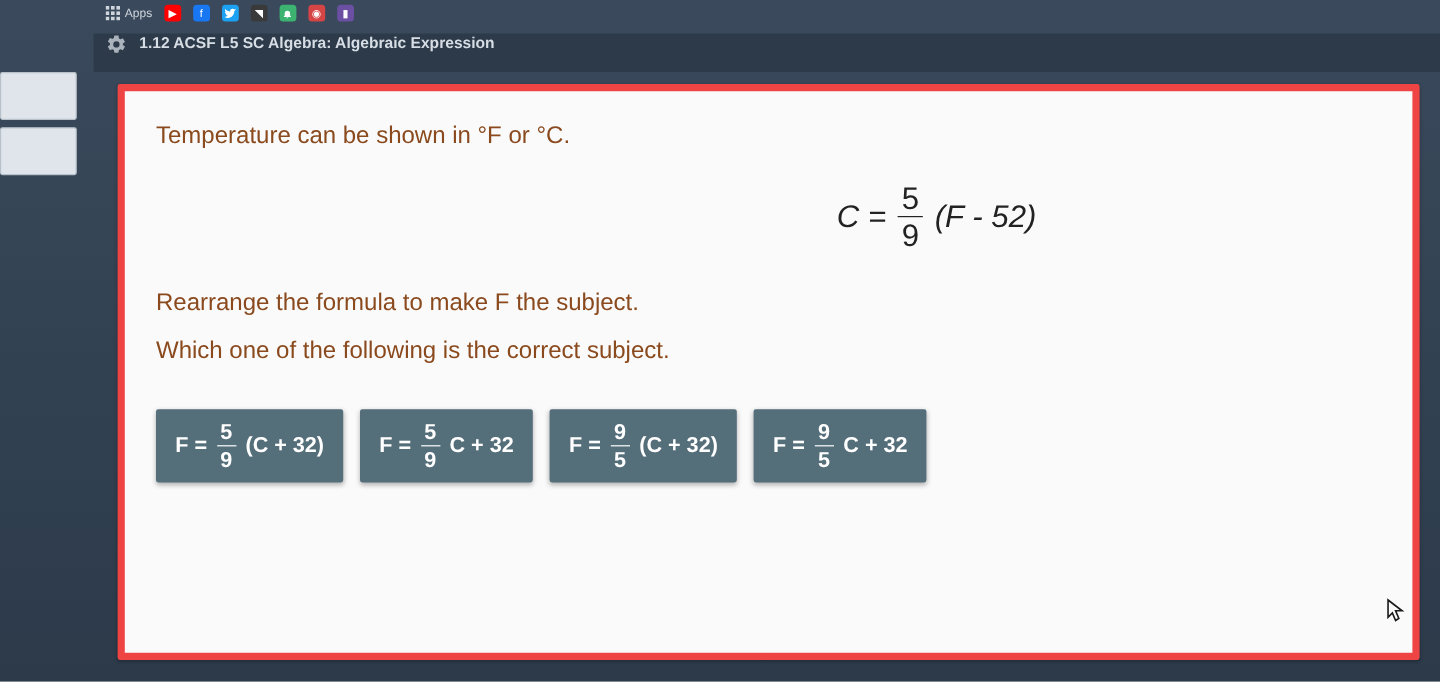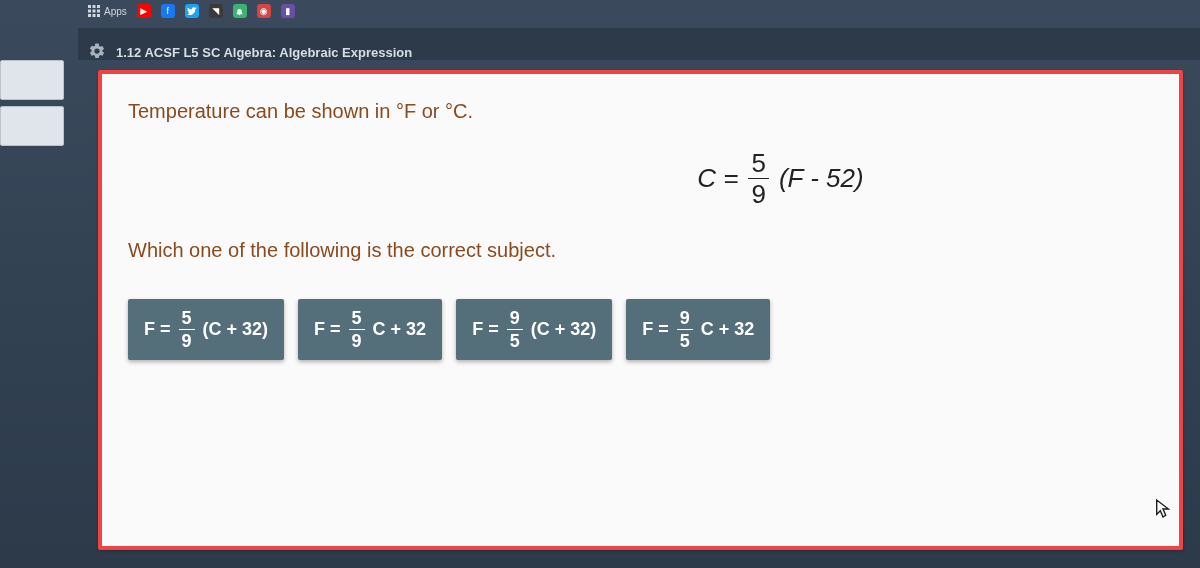--- a/index.html
+++ b/index.html
@@ -29,37 +29,37 @@
   .bm-icon {
     width: 14px; height: 14px; border-radius: 3px;
     display: inline-flex; align-items: center; justify-content: center;
     font-size: 9px; color: #fff;
   }
   .title-strip {
     position: absolute;
     left: 78px; top: 28px;
     height: 32px;
     background: #2c3a4a;
-    display: flex; align-items: flex-end; gap: 10px;
+    display: flex; align-items: flex-start; gap: 10px;
     padding: 0 10px;
     width: calc(100% - 78px);
     color: #d6dde4;
     font-size: 13px;
     font-weight: 700;
   }
   .gear {
     width: 18px; height: 18px; display:inline-block; color:#aab2bb;
   }
   .content-panel {
     position: absolute;
     left: 98px; top: 70px;
     width: 1085px;
     height: 480px;
     background: #fafafa;
-    border: 4px solid #ef4444;
+    border: 6px solid #ef4444;
     border-radius: 2px;
     padding: 22px 26px;
     box-shadow: 0 1px 3px rgba(0,0,0,0.25);
   }
   .qtext {
     color: #8a4a1e; 
     font-size: 20px;
     line-height: 1.5;
   }
   .qtext p { margin-bottom: 10px; }
@@ -163,20 +163,21 @@
   <div class="formula-display">
     <span>C =</span>
     <span class="frac">
       <span class="num">5</span>
       <span class="den">9</span>
     </span>
     <span>(F - 52)</span>
   </div>
 
   <div class="qtext">
+    <p>Rearrange the formula to make F the subject.</p>
     <p>Which one of the following is the correct subject.</p>
   </div>
 
   <div class="answers">
     <button class="answer-btn">
       <span>F =</span>
       <span class="frac">
         <span class="num">5</span>
         <span class="den">9</span>
       </span>

